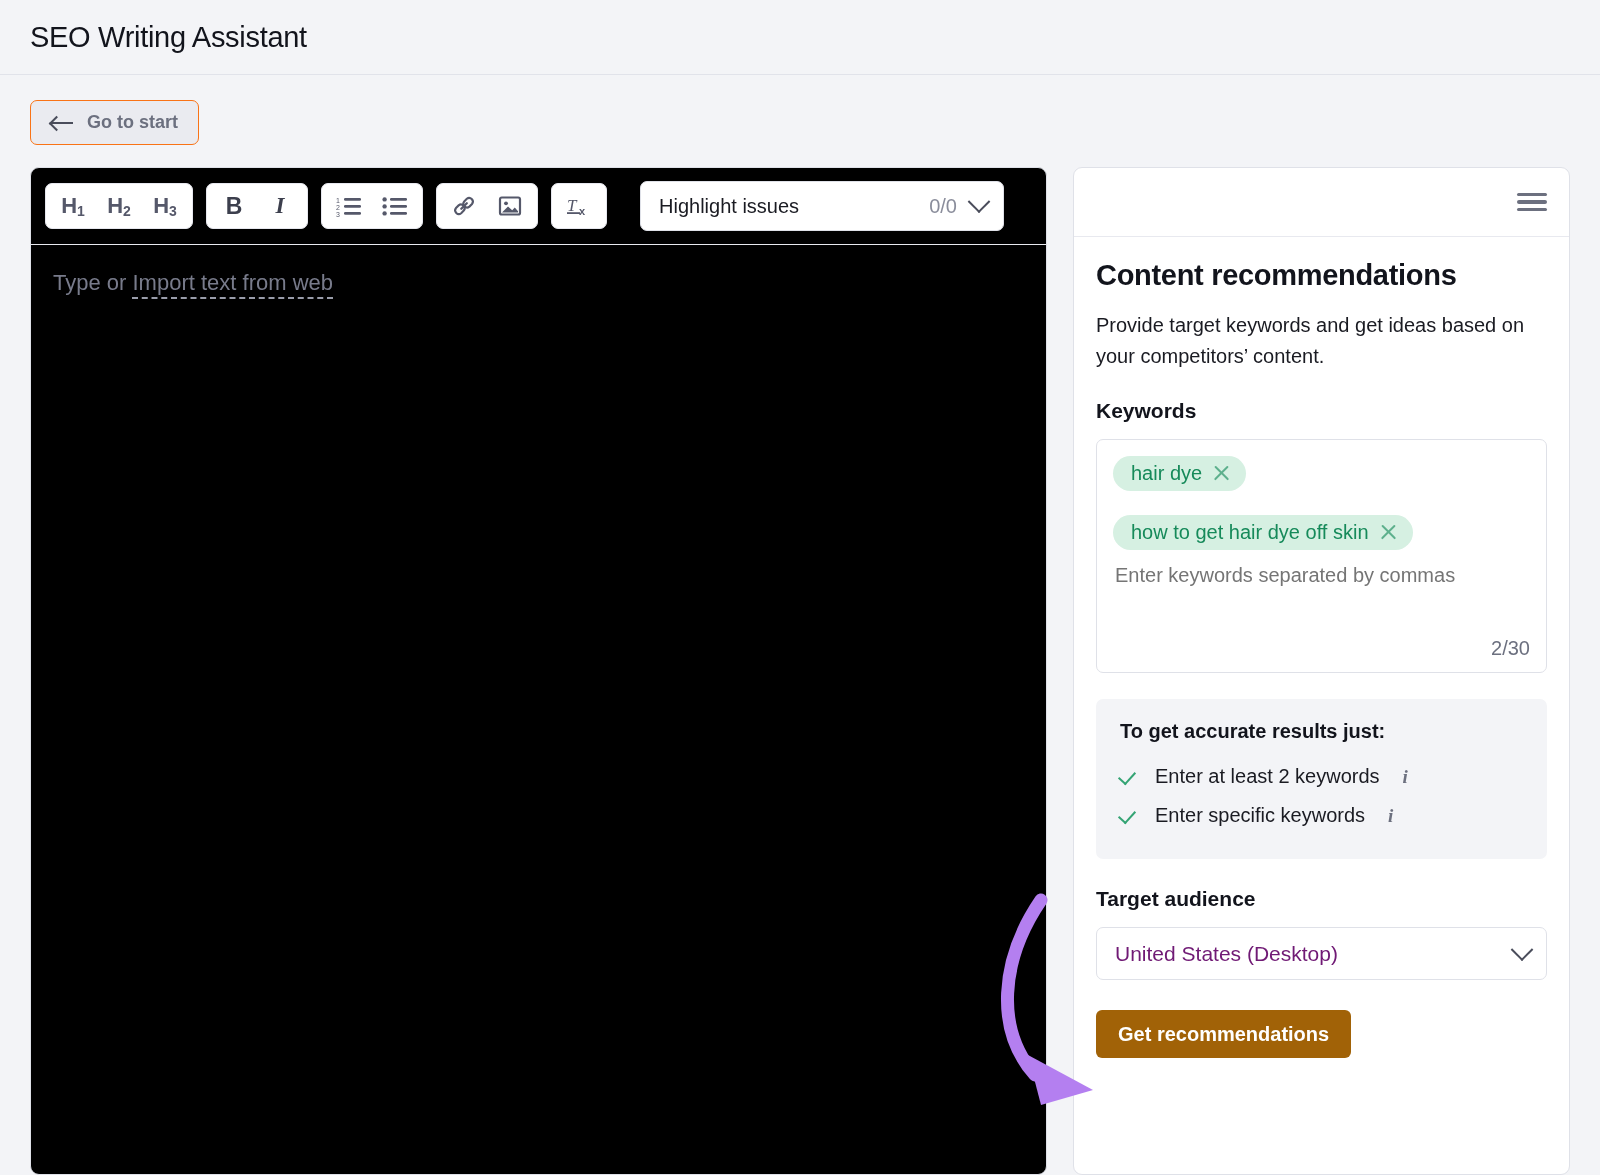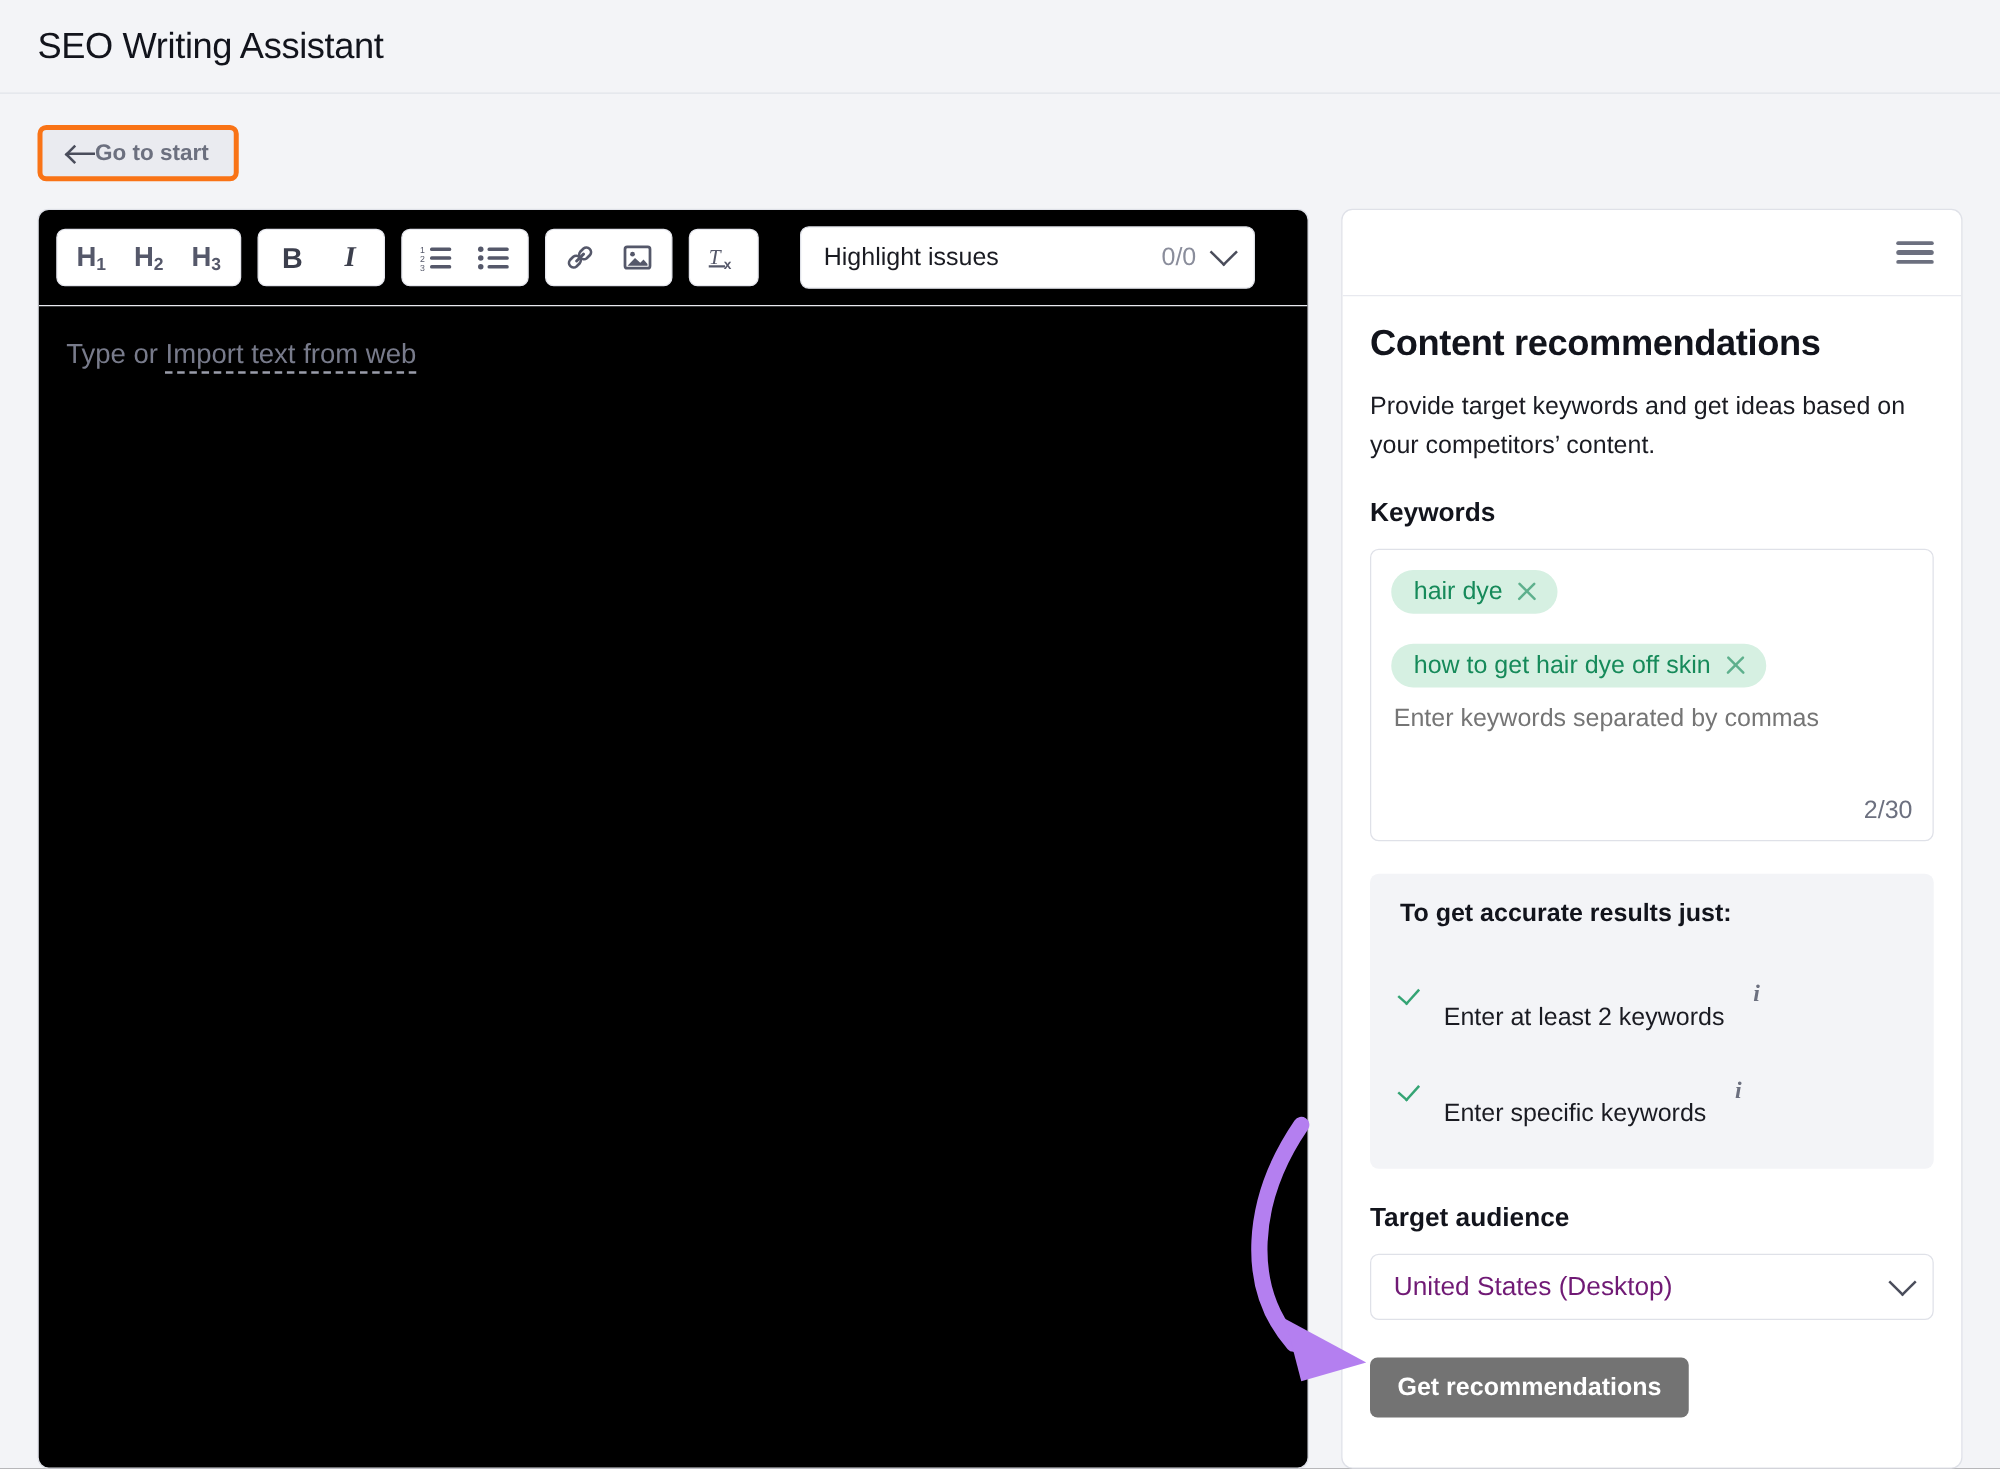--- a/index.html
+++ b/index.html
@@ -33,24 +33,25 @@
     color: #12141c;
   }
 
   
   .subbar {
     padding: 25px 30px 0 30px;
   }
   .go-to-start {
     display: inline-flex;
     align-items: center;
+    gap: 14px;
     height: 45px;
     padding: 0 20px;
     background: #eaebf0;
-    border: 4px solid #f97316;
+    border: 1px solid #f97316;
     border-radius: 7px;
     font-size: 18px;
     font-weight: bold;
     color: #6c707f;
     cursor: pointer;
   }
   .go-to-start .arrow-left {
     display: inline-block;
     width: 22px;
     height: 16px;
@@ -346,21 +347,20 @@
     position: absolute;
     left: 2px; top: 1px;
     width: 8px; height: 14px;
     border-right: 2.6px solid #34a474;
     border-bottom: 2.6px solid #34a474;
     transform: rotate(42deg);
   }
   .tip-text {
     font-size: 20px;
     color: #1a1b22;
-    margin-top: 38px;
   }
   .info-i {
     font-family: "Liberation Serif", serif;
     font-style: italic;
     font-size: 19px;
     font-weight: bold;
     color: #6c707f;
     margin-left: 7px;
     cursor: pointer;
   }
@@ -380,21 +380,21 @@
     cursor: pointer;
     margin-bottom: 30px;
   }
 
   .get-rec-btn {
     display: inline-flex;
     align-items: center;
     justify-content: center;
     height: 48px;
     padding: 0 22px;
-    background: #737373;
+    background: #a16207;
     color: #ffffff;
     font-size: 20px;
     font-weight: bold;
     border: none;
     border-radius: 6px;
     cursor: pointer;
     font-family: "Liberation Sans", sans-serif;
   }
 
   

